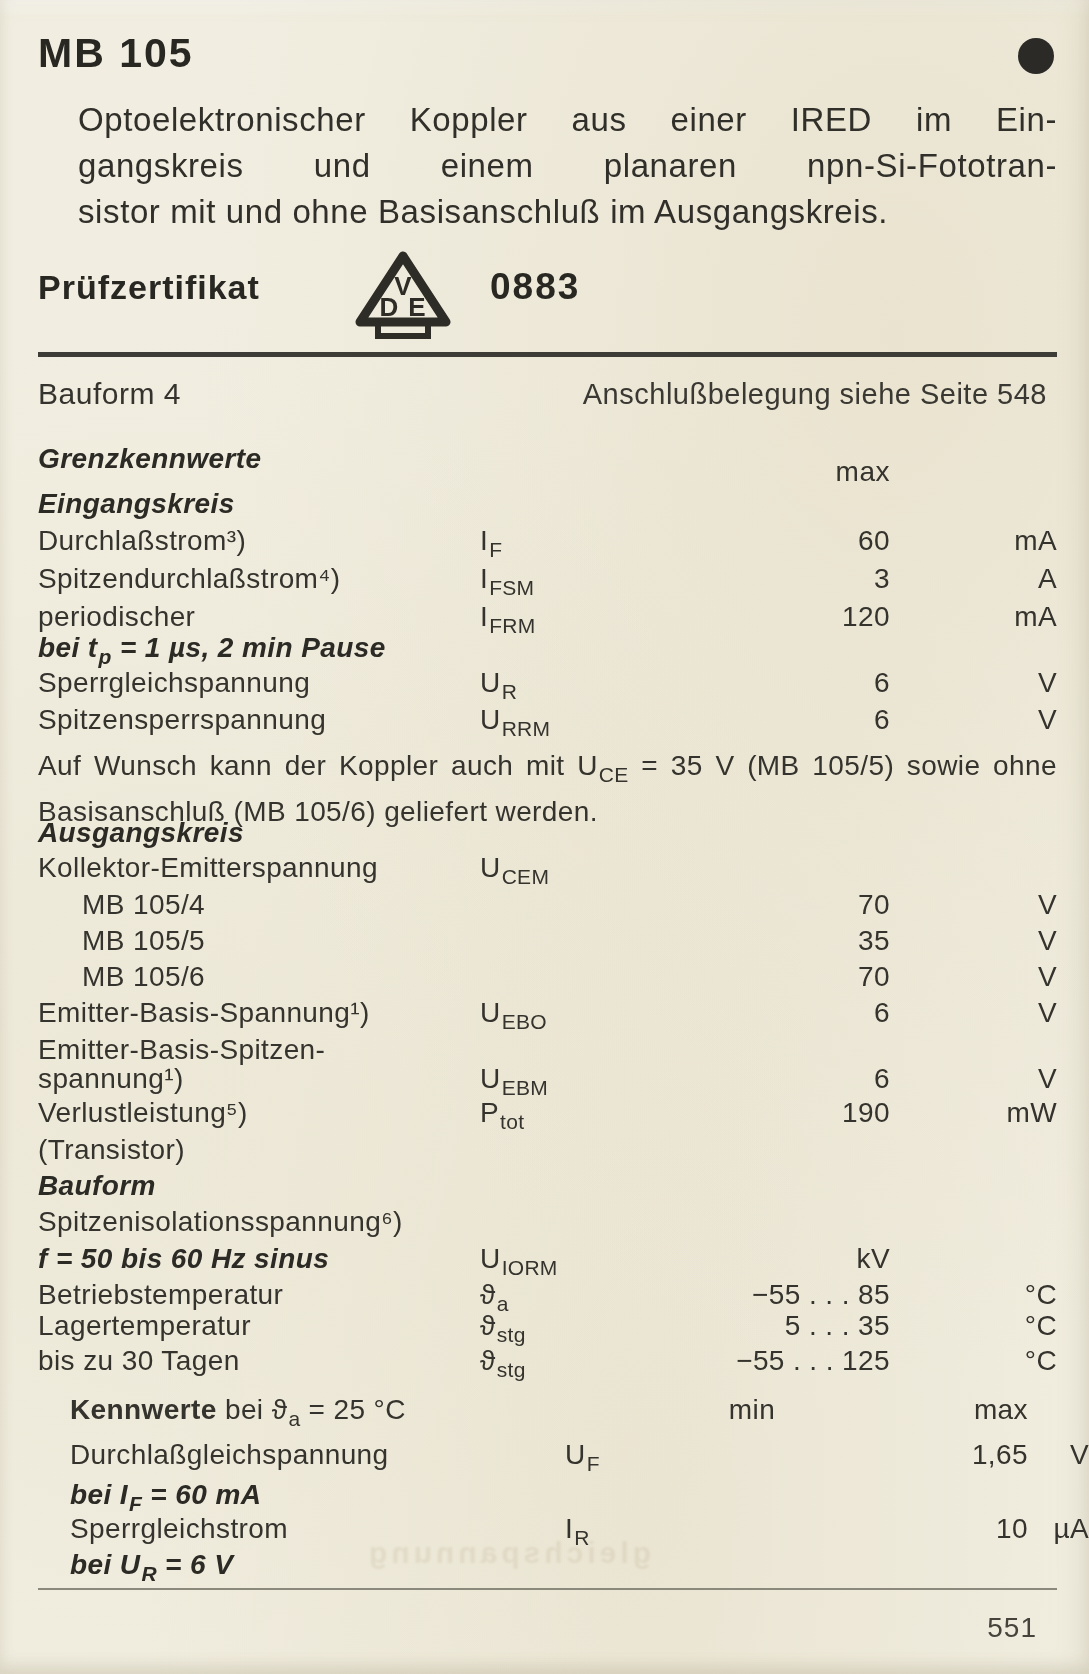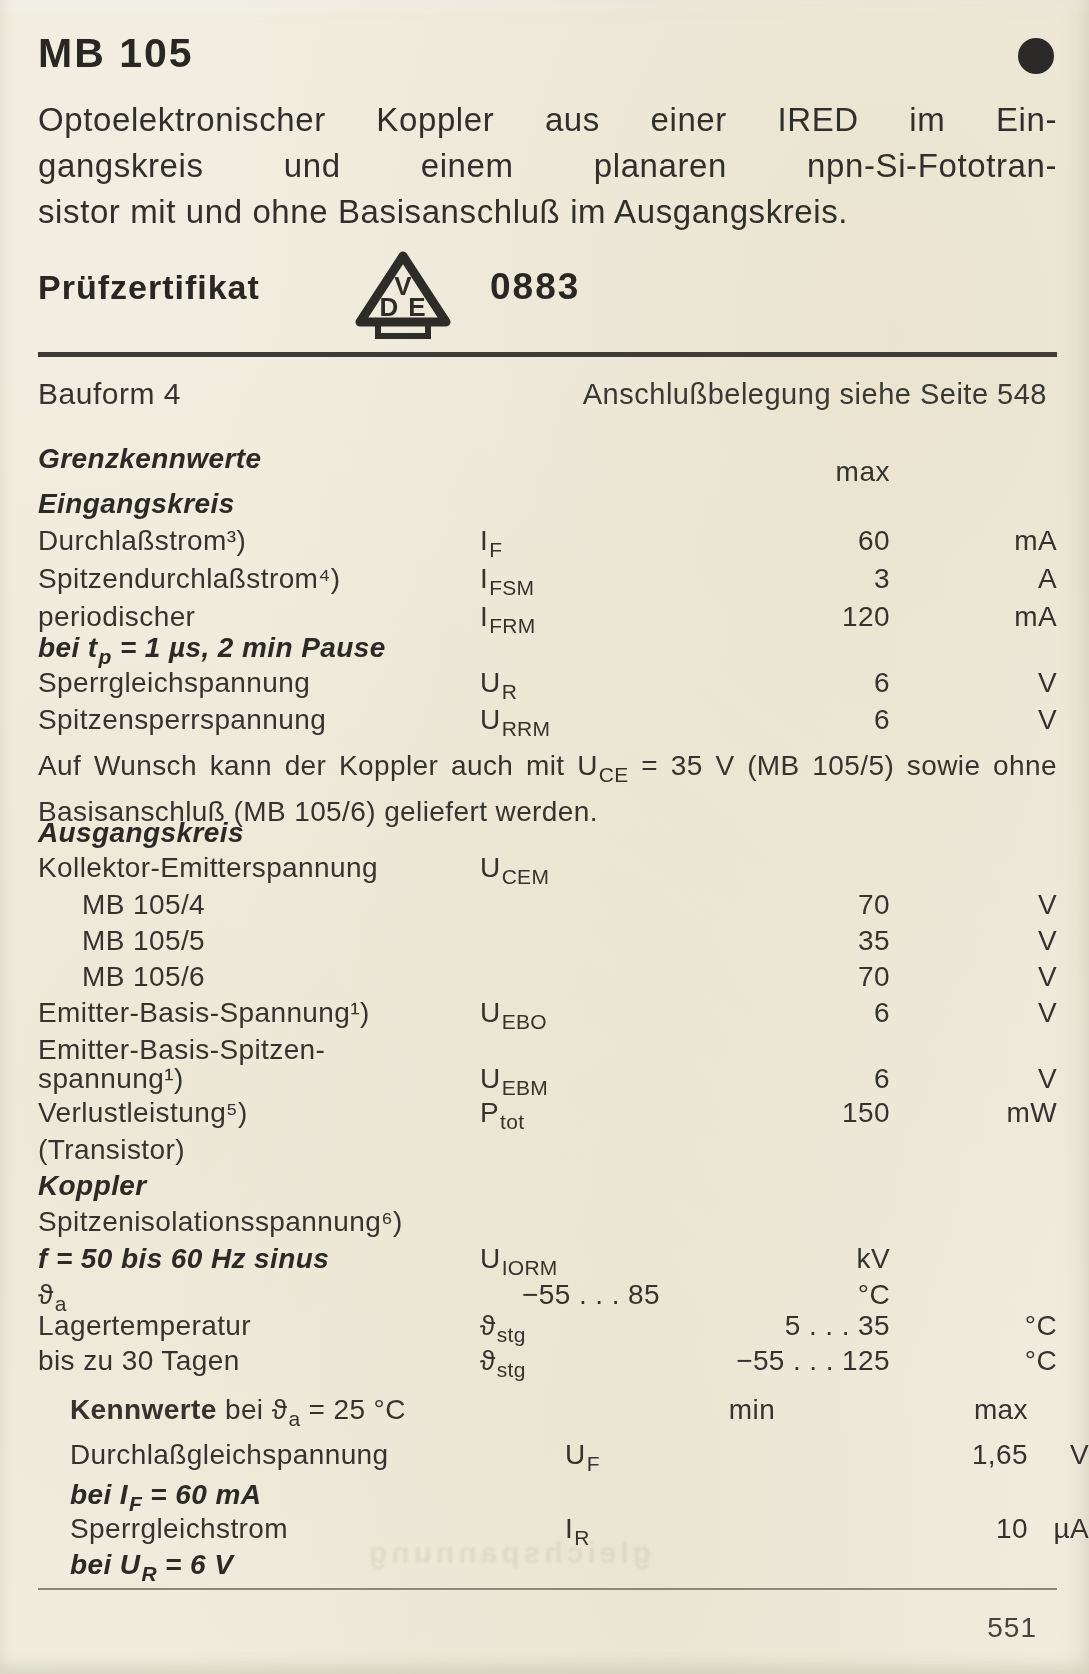--- a/index.html
+++ b/index.html
@@ -12,21 +12,21 @@
       radial-gradient(ellipse at 60% 90%, rgba(221,211,182,0.35), transparent 55%),
       linear-gradient(180deg, rgba(255,255,255,0.5) 0%, rgba(255,255,255,0) 1%);
     box-shadow: inset -10px 0 24px rgba(150,140,110,0.12), inset 0 -8px 14px rgba(150,140,110,0.18);
     font-family:"Liberation Sans","DejaVu Sans",sans-serif;
     color:#35332d;
   }
   .sheet{position:absolute;left:38px;top:0;width:1019px;height:100%;}
   .h1{position:absolute;top:30px;left:0;font-size:41px;font-weight:700;letter-spacing:2px;color:#282722;white-space:nowrap;}
   .dot{position:absolute;left:980px;top:38px;width:36px;height:36px;border-radius:50%;background:#2b2a26;}
   .desc{position:absolute;top:97px;left:0;width:1019px;font-size:33px;line-height:46px;letter-spacing:0.6px;color:#312f2a;}
-  .desc .ln{white-space:nowrap;}
+  .desc .ln{white-space:nowrap;margin-left:40px;}
   .desc .j{text-align:justify;text-align-last:justify;white-space:normal;}
   .certrow{position:absolute;top:248px;left:0;width:1019px;height:102px;}
   .certlabel{position:absolute;left:0;top:20px;font-size:34px;font-weight:700;letter-spacing:1px;color:#282722;white-space:nowrap;}
   .vde{position:absolute;left:315px;top:0;}
   .certnum{position:absolute;left:452px;top:18px;font-size:37px;font-weight:700;letter-spacing:2px;color:#282722;}
   .rule1{position:absolute;top:352px;left:0;width:1019px;height:5px;background:#3e3c36;}
   .rule2{position:absolute;top:1588px;left:0;width:1019px;height:2px;background:#8b887c;}
   .inforow{position:absolute;top:376px;left:0;width:1019px;font-size:30px;line-height:36px;}
   .inforow .bauform{position:absolute;left:0;letter-spacing:0.5px;}
   .inforow .pin{position:absolute;right:10px;font-size:29px;letter-spacing:0.5px;color:#3a3832;}
@@ -169,39 +169,40 @@
     </div>
     <div class="lrow" style="top:1062px">
       <span class="lab">spannung¹)</span>
       <span class="sym"><span>U</span><sub class="sb">EBM</sub></span>
       <span class="val">6</span>
       <span class="unit">V</span>
     </div>
     <div class="lrow" style="top:1096px">
       <span class="lab">Verlustleistung⁵)</span>
       <span class="sym"><span>P</span><sub class="sb">tot</sub></span>
-      <span class="val">150</span>
+      <span class="val">190</span>
       <span class="unit">mW</span>
     </div>
     <div class="lrow" style="top:1133px">
       <span class="lab">(Transistor)</span>
     </div>
 
     <div class="lrow" style="top:1169px">
-      <span class="lab bold">Koppler</span>
+      <span class="lab bold">Bauform</span>
     </div>
     <div class="lrow" style="top:1205px">
       <span class="lab">Spitzenisolationsspannung⁶)</span>
     </div>
     <div class="lrow" style="top:1242px">
       <span class="lab bold">f = 50 bis 60 Hz sinus</span>
       <span class="sym"><span>U</span><sub class="sb">IORM</sub></span>
       <span class="unit">kV</span>
     </div>
     <div class="lrow" style="top:1278px">
+      <span class="lab">Betriebstemperatur</span>
       <span class="sym"><span>ϑ</span><sub class="sb">a</sub></span>
       <span class="val">−55 . . . 85</span>
       <span class="unit">°C</span>
     </div>
     <div class="lrow" style="top:1309px">
       <span class="lab">Lagertemperatur</span>
       <span class="sym"><span>ϑ</span><sub class="sb">stg</sub></span>
       <span class="val">5 . . . 35</span>
       <span class="unit">°C</span>
     </div>

